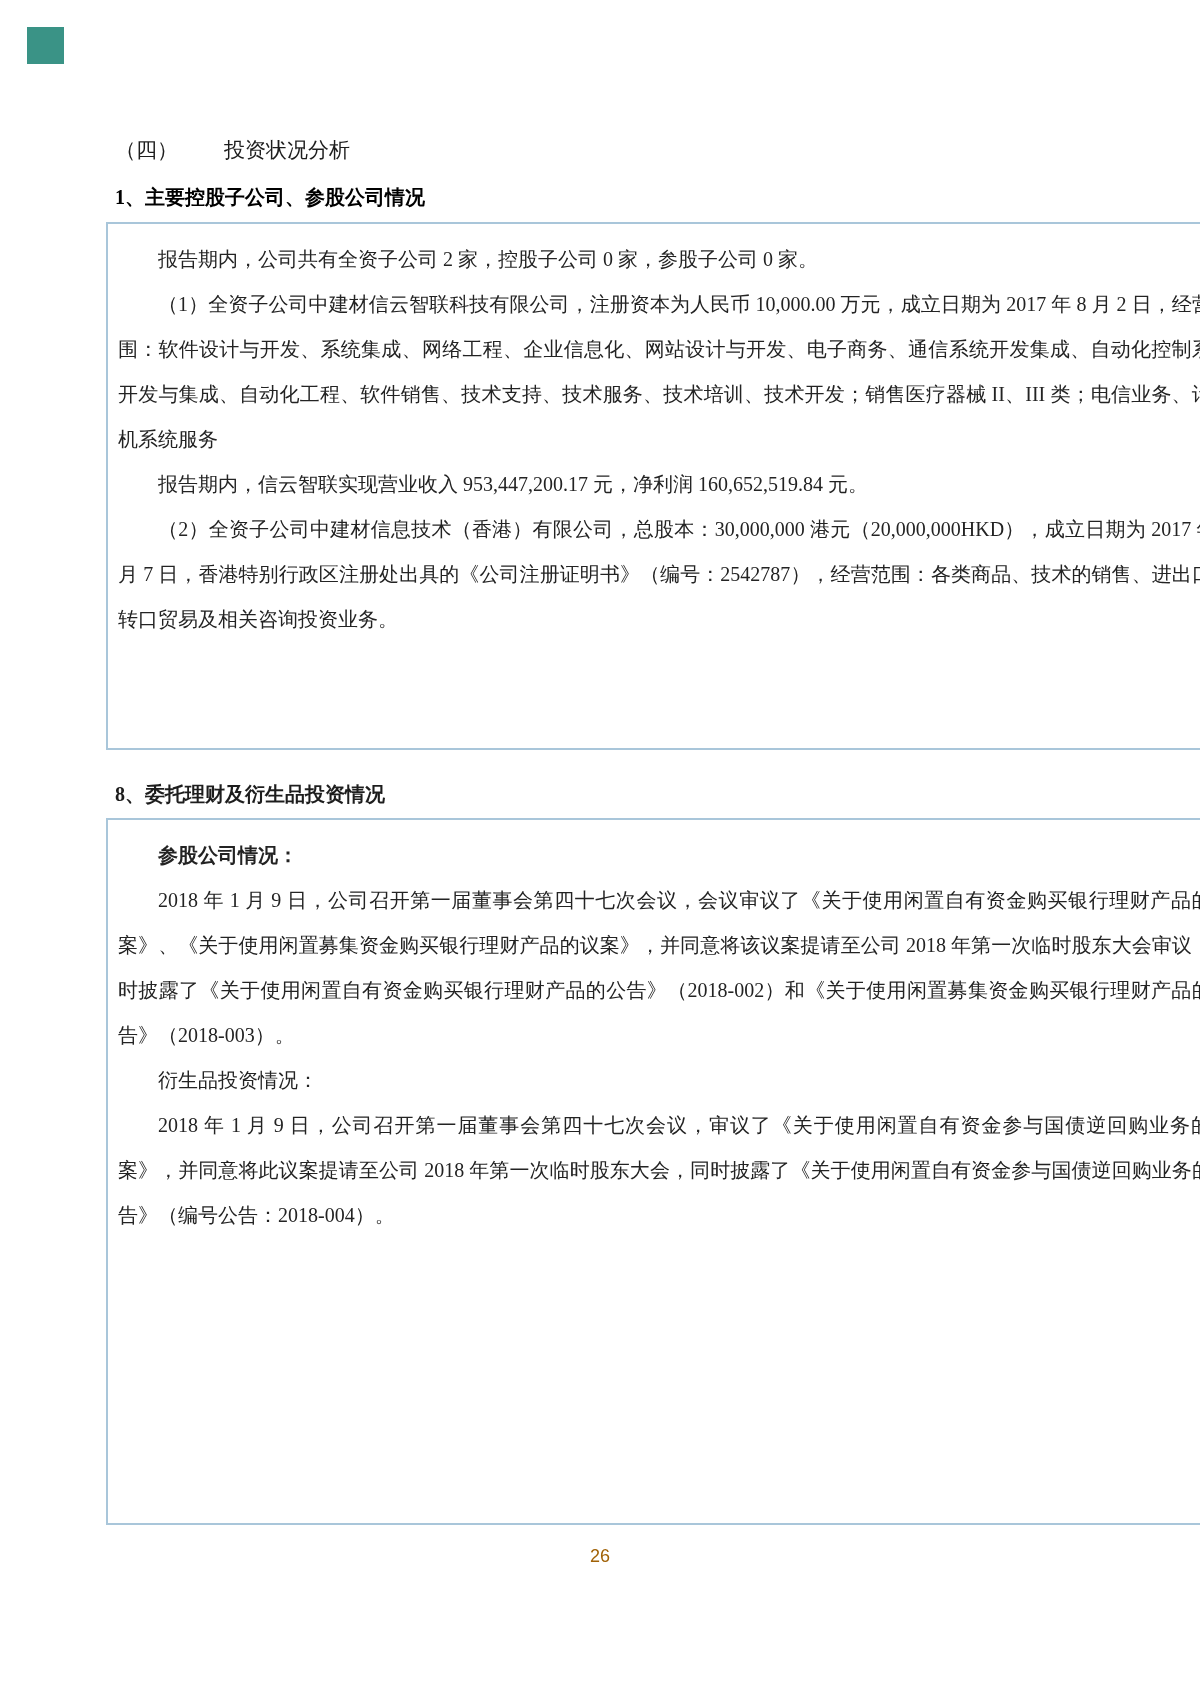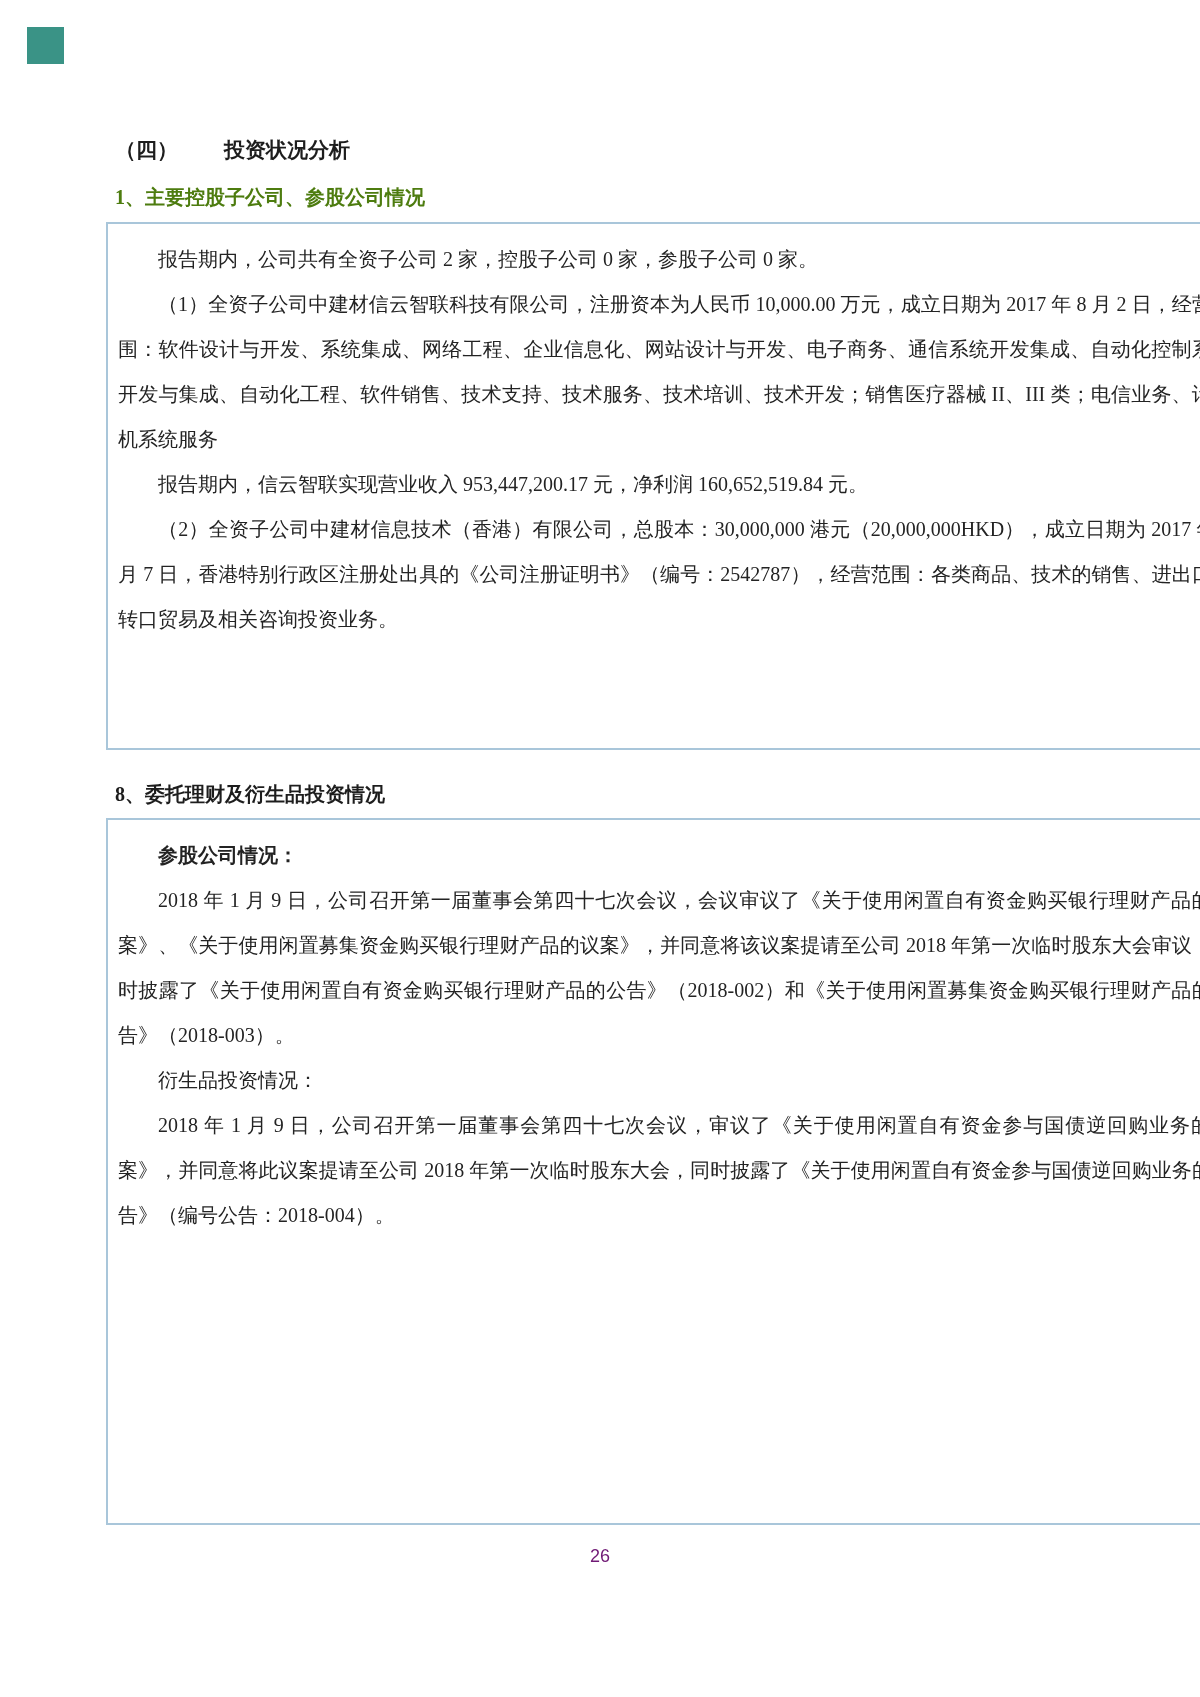--- a/index.html
+++ b/index.html
@@ -11,27 +11,27 @@
     position: relative;
     overflow: hidden;
   }
   .corner-mark {
     position: absolute; left: 27px; top: 27px;
     width: 37px; height: 37px;
     background: #3a9386;
   }
   .heading-main {
     position: absolute; left: 115px; top: 136px;
-    font-size: 21px; font-weight: bold; color: #1d1d1d;
+    font-size: 21px; font-weight: normal; color: #1d1d1d;
     white-space: nowrap;
   }
   .heading-main .section-num { margin-right: 46px; }
   .heading-sub1 {
     position: absolute; left: 115px; top: 184px;
-    font-size: 20px; font-weight: bold; color: #4d7c0f;
+    font-size: 20px; font-weight: bold; color: #000000;
     white-space: nowrap;
   }
   .heading-sub2 {
     position: absolute; left: 115px; top: 781px;
     font-size: 20px; font-weight: bold; color: #1d1d1d;
     white-space: nowrap;
   }
   .text-box {
     position: absolute; left: 106px; width: 1140px;
     border: 2px solid #a9c6da;
@@ -49,21 +49,21 @@
     text-align: justify;
     text-indent: 2em;
     color: #232323;
   }
   .text-box p.bold-label { font-weight: bold; }
   .page-number {
     position: absolute; left: 0; top: 1546px;
     width: 100%;
     text-align: center;
     font-size: 18px;
-    color: #701a75;
+    color: #a16207;
     font-family: "Liberation Sans", "DejaVu Sans", sans-serif;
   }
 </style>
 </head>
 <body>
 
 <div class="corner-mark"></div>
 
 <div class="heading-main">
   <span class="section-num">（四）</span><span>投资状况分析</span>

